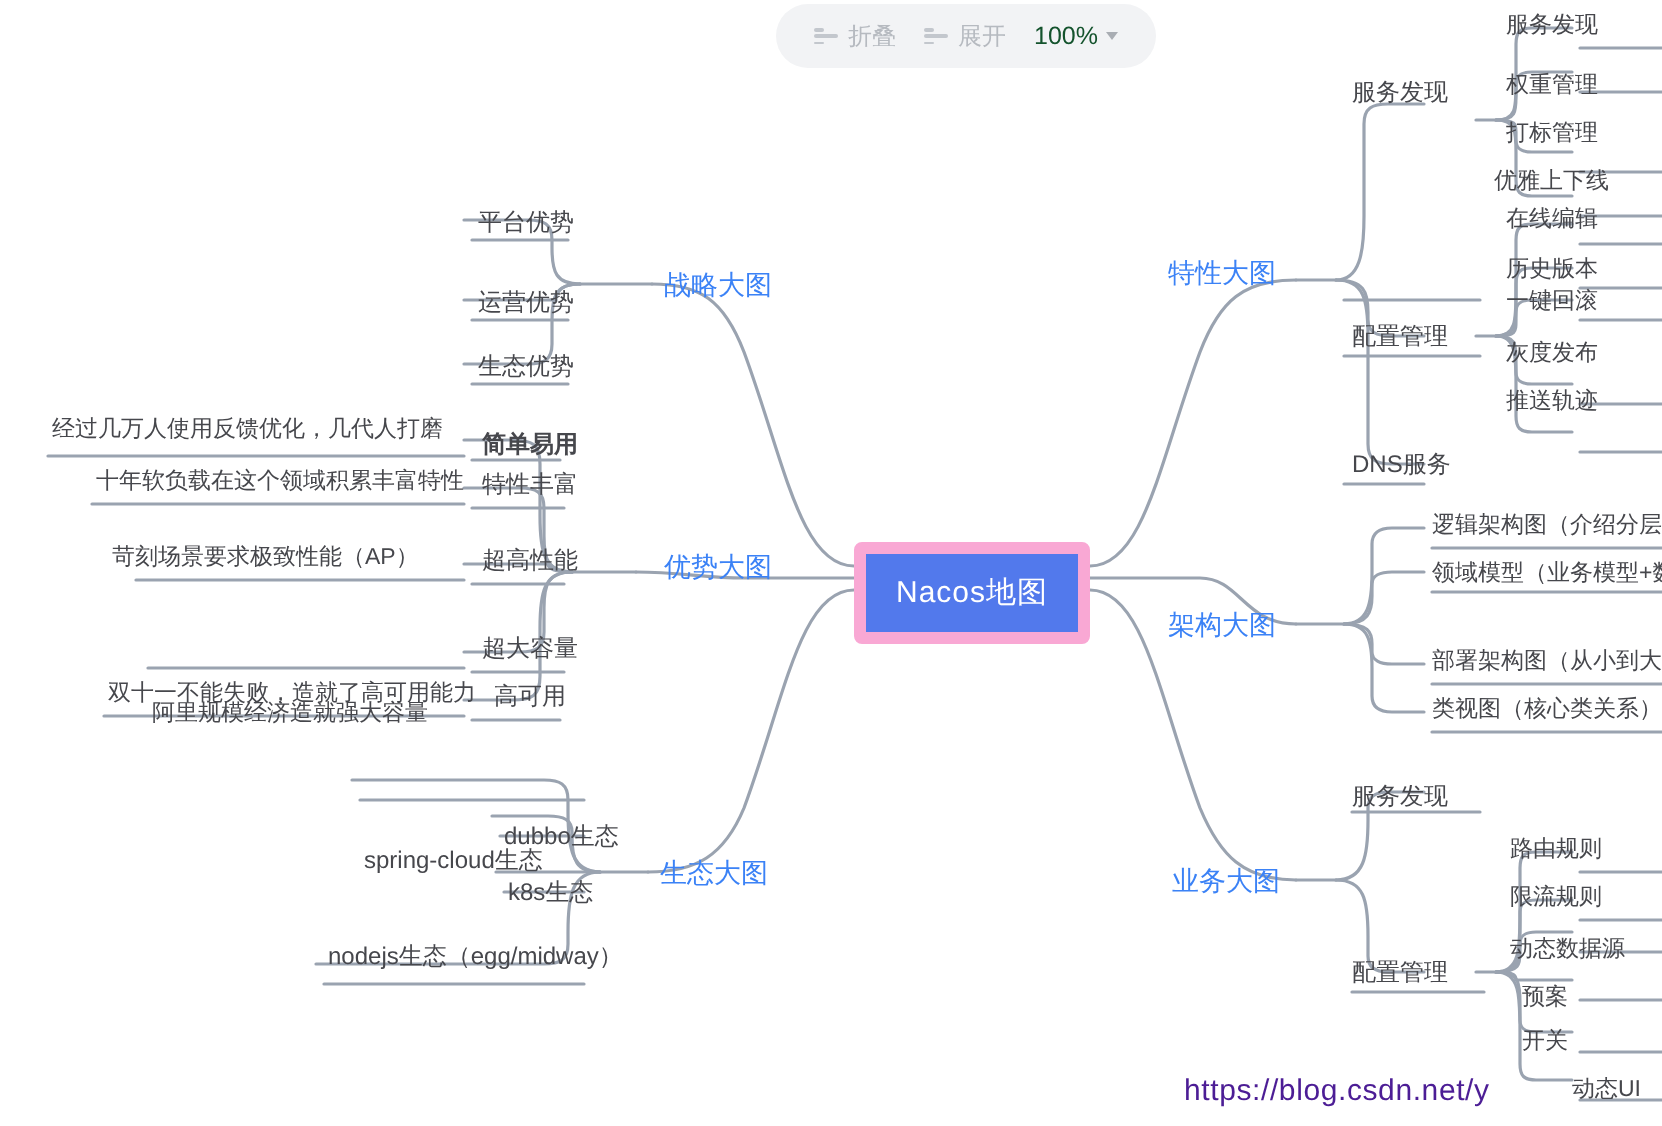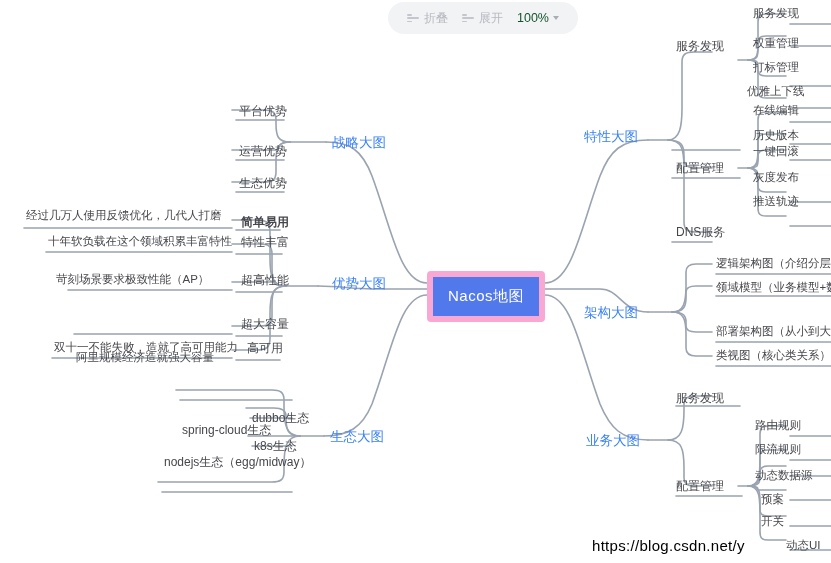--- a/index.html
+++ b/index.html
@@ -37,21 +37,21 @@
     box-sizing:border-box;
   }
 
   
   .node{position:absolute;white-space:nowrap;line-height:1;}
   .lvl1{font-size:13.5px;color:#3b82f6;}
   .lvl2{font-size:12px;color:#46474c;}
   .lvl3{font-size:11.5px;color:#46474c;}
 
   .wm{
-    position:absolute;left:592px;top:537px;font-size:15px;color:#000000;
+    position:absolute;left:592px;top:537px;font-size:15px;color:#4c1d95;
     letter-spacing:.3px;white-space:nowrap;
   }
 </style>
 </head>
 <body>
 
 <div id="canvas">
 
   <svg class="links" viewBox="0 0 831 563">
 
@@ -209,21 +209,21 @@
   <div class="node lvl3" style="left:48px;top:236px;">十年软负载在这个领域积累丰富特性</div>
   <div class="node lvl3" style="left:26px;top:210px;">经过几万人使用反馈优化，几代人打磨</div>
   <div class="node lvl3" style="left:56px;top:274px;">苛刻场景要求极致性能（AP）</div>
   <div class="node lvl3" style="left:76px;top:318px;margin-top:34px;">阿里规模经济造就强大容量</div>
   <div class="node lvl3" style="left:54px;top:342px;">双十一不能失败，造就了高可用能力</div>
 
   <div class="node lvl1" style="left:330px;top:430px;">生态大图</div>
   <div class="node lvl2" style="left:182px;top:384px;margin-top:40px;">spring-cloud生态</div>
   <div class="node lvl2" style="left:252px;top:412px;">dubbo生态</div>
   <div class="node lvl2" style="left:254px;top:440px;">k8s生态</div>
-  <div class="node lvl2" style="left:164px;top:456px;">nodejs生态（egg/midway）</div>
+  <div class="node lvl2" style="left:164px;top:472px;">nodejs生态（egg/midway）</div>
 
   <div class="node lvl1" style="left:584px;top:130px;">特性大图</div>
 
   <div class="node lvl2" style="left:676px;top:40px;">服务发现</div>
   <div class="node lvl3" style="left:753px;top:8px;">服务发现</div>
   <div class="node lvl3" style="left:753px;top:38px;">权重管理</div>
   <div class="node lvl3" style="left:753px;top:62px;">打标管理</div>
   <div class="node lvl3" style="left:747px;top:86px;">优雅上下线</div>
 
   <div class="node lvl2" style="left:676px;top:162px;">配置管理</div>

